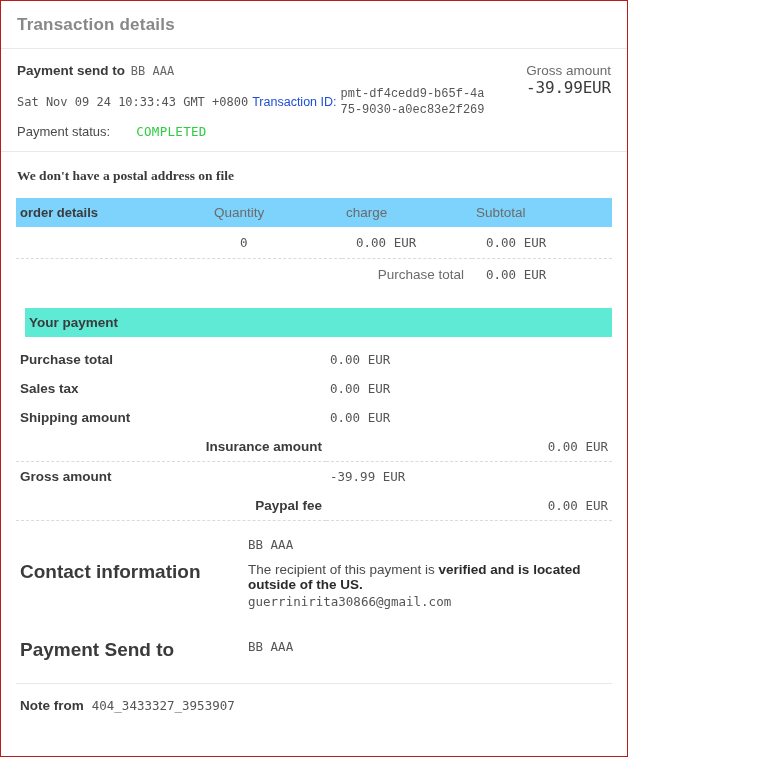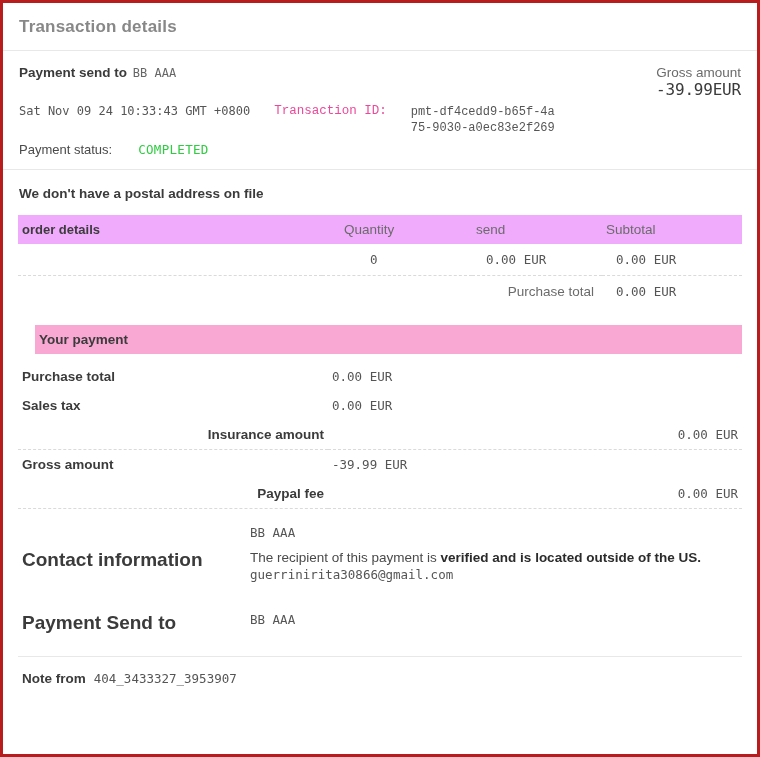--- a/index.html
+++ b/index.html
@@ -7,23 +7,23 @@
   body {
     width: 760px;
     height: 757px;
     background: #ffffff;
     font-family: "Liberation Sans", sans-serif;
     color: #4a4a4a;
     font-size: 13px;
     overflow: hidden;
   }
   .page {
-    width: 760px;
+    width: 628px;
     height: 757px;
-    border: 3px solid #b91c1c;
+    border: 1px solid #b91c1c;
     background: #fff;
     position: relative;
   }
 
   
   .header {
     height: 48px;
     border-bottom: 1px solid #e8e8e8;
     display: flex;
     align-items: center;
@@ -40,44 +40,43 @@
   .summary {
     padding: 14px 16px 12px 16px;
     border-bottom: 1px solid #e8e8e8;
     position: relative;
     min-height: 92px;
   }
   .send-line {
     font-size: 13.5px;
     font-weight: bold;
     color: #3b3b3b;
-    margin-bottom: 24px;
+    margin-bottom: 8px;
   }
   .send-line .payee {
     font-weight: normal;
     font-family: "DejaVu Sans Mono", monospace;
     font-size: 12px;
     color: #666;
     margin-left: 2px;
   }
   .meta-row {
     display: flex;
-    align-items: flex-start;
-    gap: 24px;
+    align-items: center;
+    gap: 4px;
     margin-bottom: 6px;
   }
   .date {
     font-family: "DejaVu Sans Mono", monospace;
     font-size: 12px;
     color: #555;
   }
   .txn-label {
     font-size: 12.5px;
-    color: #ec4899;
-    font-family: Liberation Mono, monospace;
+    color: #1d4ed8;
   }
   .txn-id {
     font-family: Liberation Mono, monospace;
     font-size: 12px;
     color: #555;
     width: 150px;
     line-height: 1.35;
     word-break: break-all;
     display: inline-block;
     vertical-align: top;
@@ -107,30 +106,31 @@
     color: #3b3b3b;
     letter-spacing: -.2px;
   }
 
   
   .notice {
     padding: 16px 16px 10px 16px;
     font-size: 13.5px;
     font-weight: bold;
     color: #3b3b3b;
+    font-family: Liberation Serif, serif;
   }
 
   
   table.order {
     width: calc(100% - 30px);
     margin: 4px 15px 0 15px;
     border-collapse: collapse;
   }
   table.order thead th {
-    background: #f0abfc;
+    background: #7dd3fc;
     font-weight: bold;
     font-size: 13px;
     color: #3b3b3b;
     text-align: left;
     padding: 7px 4px;
   }
   table.order thead th.c2,
   table.order thead th.c3,
   table.order thead th.c4 {
     font-weight: normal;
@@ -160,22 +160,22 @@
     text-align: right;
     padding-right: 8px;
     border-bottom: none;
   }
   table.order tbody tr.total td.c1,
   table.order tbody tr.total td.c2 { border-bottom: none; }
   table.order tbody tr.total td.c4 { border-bottom: none; }
 
   
   .section-bar {
-    background: #f9a8d4;
-    margin: 18px 15px 0 32px;
+    background: #5eead4;
+    margin: 18px 15px 0 24px;
     padding: 7px 4px;
     font-size: 13.5px;
     font-weight: bold;
     color: #3b3b3b;
   }
   table.payment {
     width: calc(100% - 30px);
     margin: 8px 15px 0 15px;
     border-collapse: collapse;
   }
@@ -281,21 +281,21 @@
     </div>
   </div>
 
   <div class="notice">We don't have a postal address on file</div>
 
   <table class="order">
     <thead>
       <tr>
         <th class="c1">order details</th>
         <th class="c2">Quantity</th>
-        <th class="c3">send</th>
+        <th class="c3">charge</th>
         <th class="c4">Subtotal</th>
       </tr>
     </thead>
     <tbody>
       <tr>
         <td class="c1"></td>
         <td class="c2">0</td>
         <td class="c3">0.00 EUR</td>
         <td class="c4">0.00 EUR</td>
       </tr>
@@ -310,20 +310,24 @@
 
   <div class="section-bar">Your payment</div>
   <table class="payment">
     <tbody>
       <tr>
         <td class="label">Purchase total</td>
         <td class="value">0.00 EUR</td>
       </tr>
       <tr>
         <td class="label">Sales tax</td>
+        <td class="value">0.00 EUR</td>
+      </tr>
+      <tr>
+        <td class="label">Shipping amount</td>
         <td class="value">0.00 EUR</td>
       </tr>
       <tr class="dashed">
         <td class="label">Insurance amount</td>
         <td class="value">0.00 EUR</td>
       </tr>
       <tr>
         <td class="label">Gross amount</td>
         <td class="value">-39.99 EUR</td>
       </tr>

